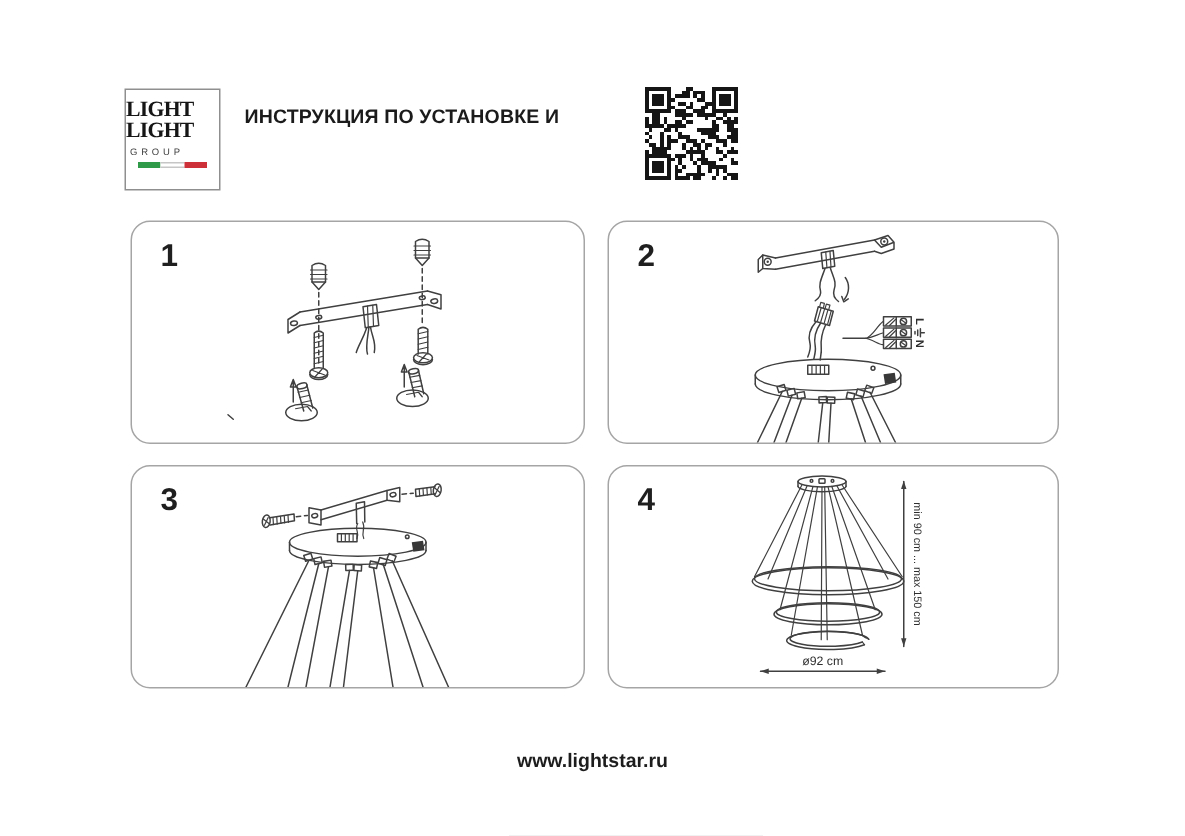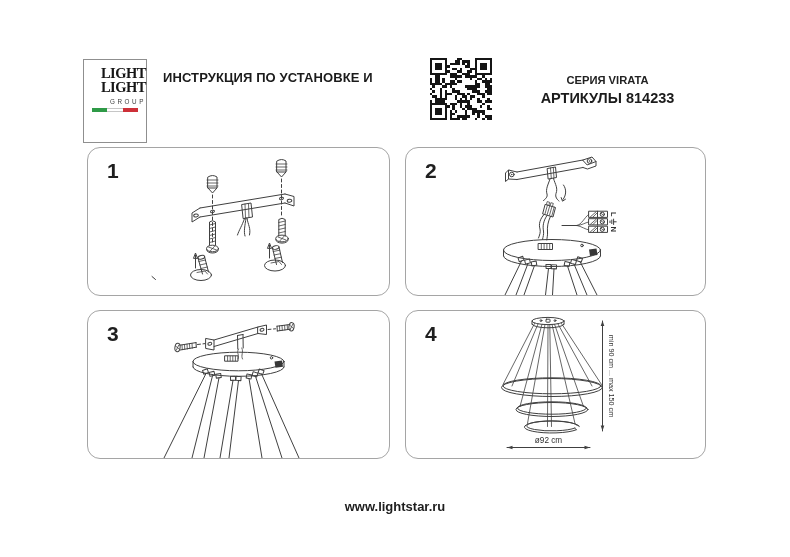--- a/index.html
+++ b/index.html
@@ -1,21 +1,21 @@
 <!DOCTYPE html>
 <html><head>
 <meta charset="utf-8">
 <style>
   html,body{margin:0;padding:0;background:#e8e8e8;}
   .page{position:relative;width:790px;height:557px;background:#ffffff;overflow:hidden;
         font-family:"Liberation Sans",sans-serif;color:#1c1c1c;}
 
   
-  .logo{position:absolute;left:83px;top:59px;width:64px;height:84px;border:1px solid #8f8f8f;
-        background:#fff;text-align:right;box-sizing:border-box;}
+  .logo{position:absolute;left:83px;top:59px;width:64px;height:68px;border:1px solid #8f8f8f;
+        background:#fff;text-align:left;box-sizing:border-box;}
   .logo .w1,.logo .w2{font-family:"Liberation Serif",serif;font-weight:700;font-size:14.5px;
         line-height:14px;letter-spacing:-0.5px;color:#161616;}
   .logo .w1{margin-top:6px;}
   .logo .w3{font-size:6.3px;letter-spacing:2.6px;color:#3d3d3d;margin-top:4px;text-indent:2.6px;}
   .flag{display:flex;width:46px;height:4px;margin:3px auto 0;}
   .flag span{flex:1;height:100%;box-sizing:border-box;}
   .flag .g{background:#2f9a47;}
   .flag .w{background:#fff;border-top:1px solid #c6c6c6;border-bottom:1px solid #c6c6c6;}
   .flag .r{background:#cd3038;}
 
@@ -300,24 +300,20 @@
         <rect x="2" y="2" width="3" height="3" fill="#151515"></rect>
         <rect x="18" y="0" width="7" height="7" fill="#151515"></rect>
         <rect x="19" y="1" width="5" height="5" fill="#ffffff"></rect>
         <rect x="20" y="2" width="3" height="3" fill="#151515"></rect>
         <rect x="0" y="18" width="7" height="7" fill="#151515"></rect>
         <rect x="1" y="19" width="5" height="5" fill="#ffffff"></rect>
         <rect x="2" y="20" width="3" height="3" fill="#151515"></rect>
       </svg>
   </div>
 
-  <div class="series-block">
-    <div class="series">СЕРИЯ VIRATA</div>
-    <div class="articles">АРТИКУЛЫ 814233</div>
-  </div>
 
   <div class="panel p1">
     <div class="step-num">1</div>
     <svg class="diag" viewBox="0 0 301 147">
       <g>
         <path d="M120 29 Q124.5 26 129 29 L129 40 L120 40 Z"></path>
         <path class="thin" d="M119 32 L130 32 M119 35 L130 35 M119 38 L130 38"></path>
         <path d="M120 40 L124.5 45 L129 40"></path>
       </g>
       <g>

